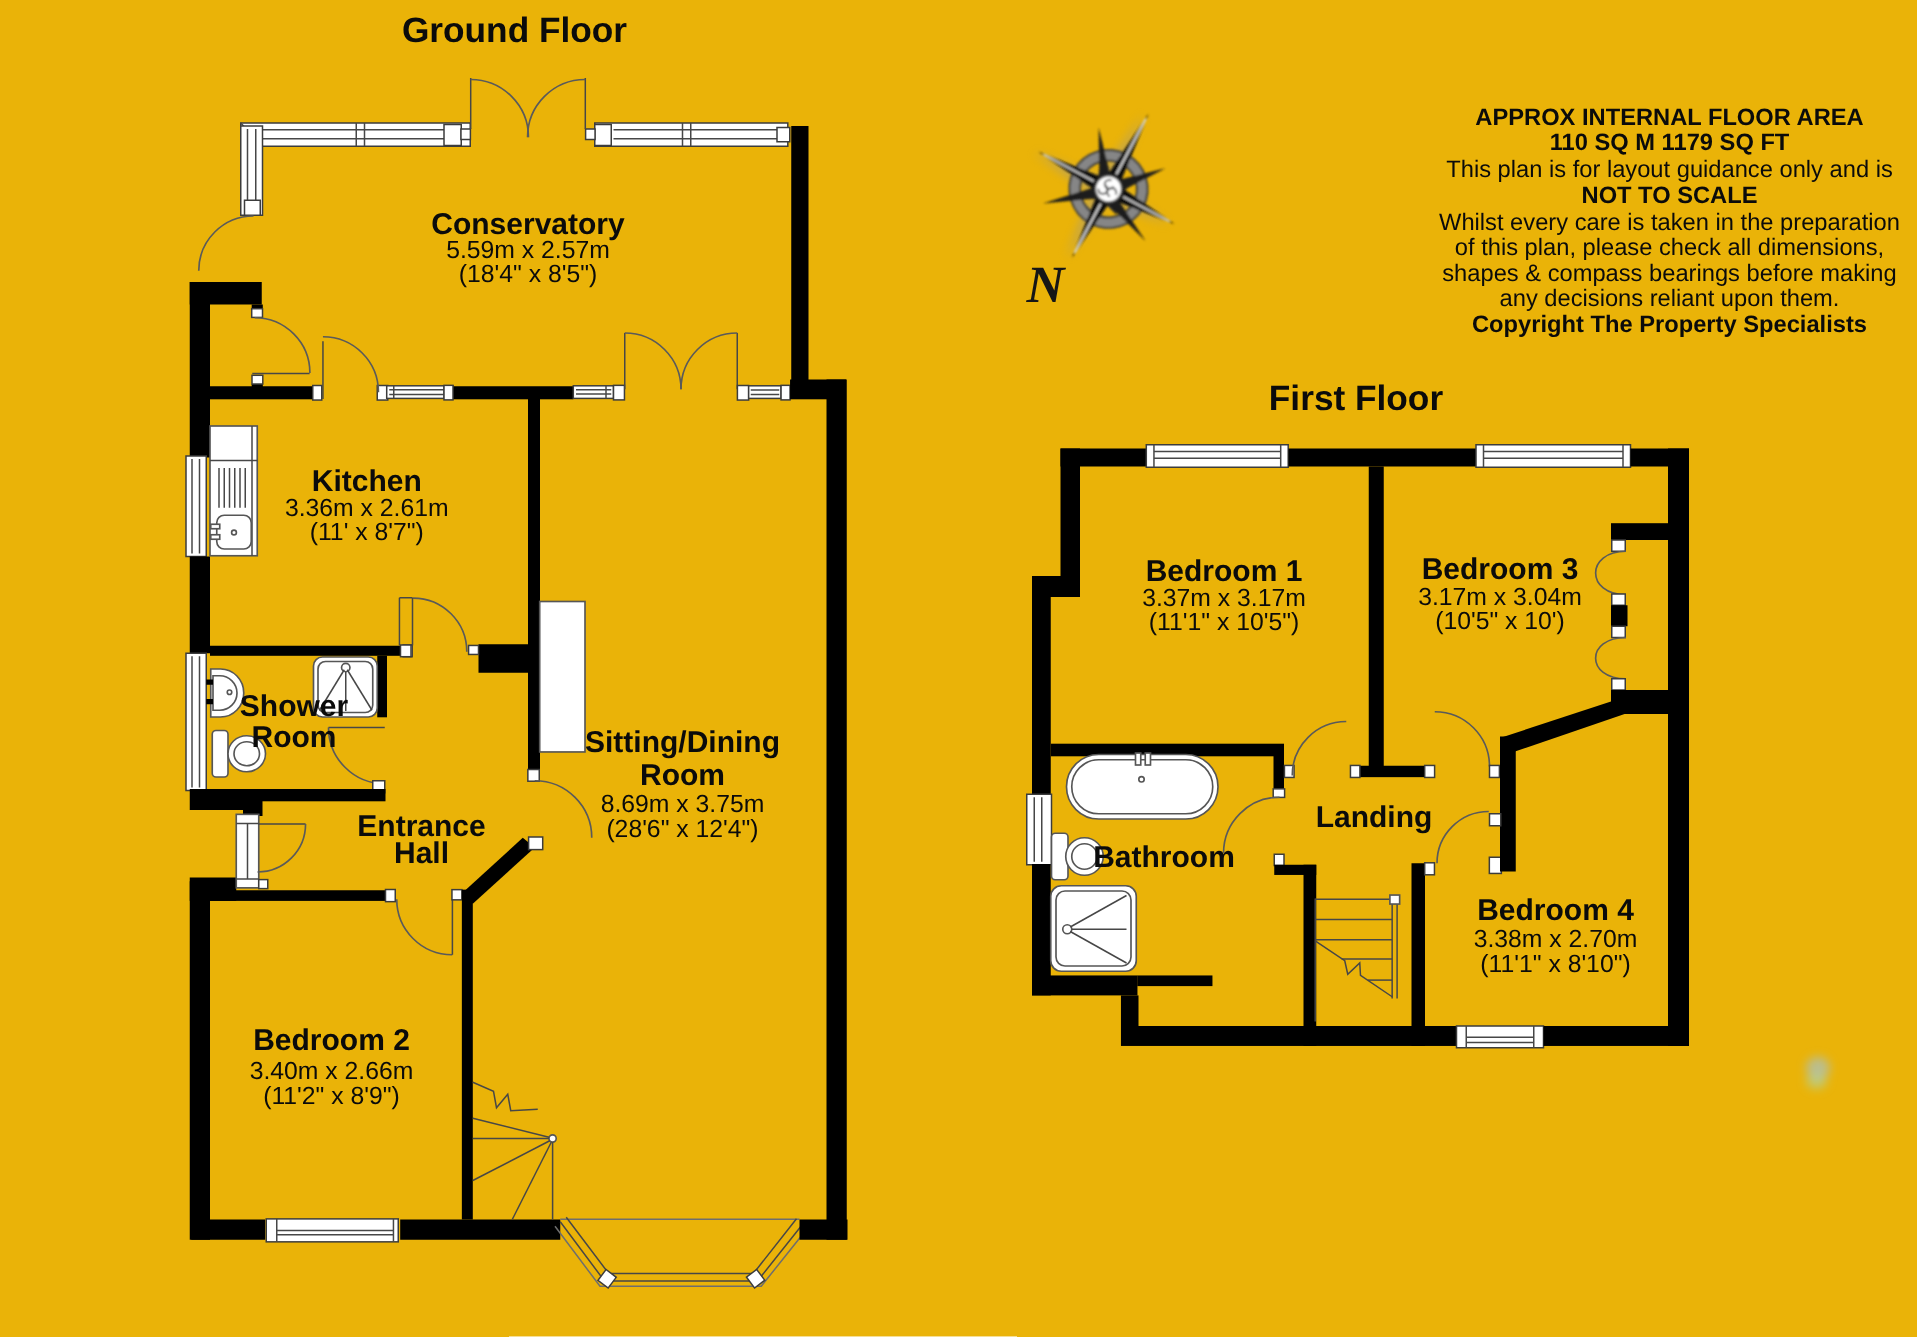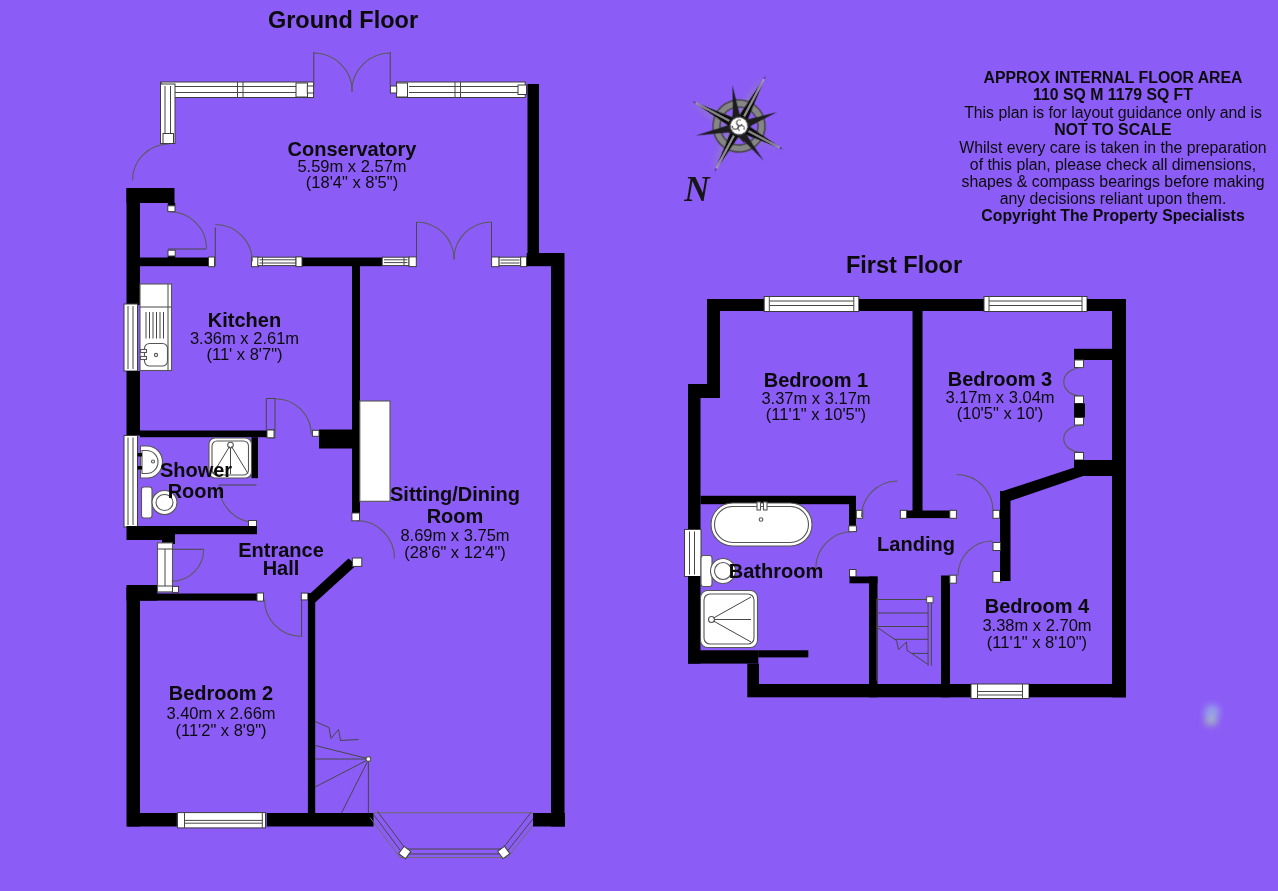--- a/index.html
+++ b/index.html
@@ -1,16 +1,16 @@
 <!DOCTYPE html>
 <html><head>
 <meta charset="utf-8">
 <style>
   html,body{margin:0;padding:0;background:#ffffff;}
-  #page{position:relative;width:1278px;height:891px;background:#8b5cf6;overflow:hidden;
+  #page{position:relative;width:1278px;height:891px;background:#eab308;overflow:hidden;
         font-family:"Liberation Sans", sans-serif;}
   svg{position:absolute;left:0;top:0;}
   .w{fill:#000000;stroke:none;}
   .ln{stroke:#474747;stroke-width:1;fill:none;}
   .lt{stroke:#6e6e6e;stroke-width:1;fill:none;}
   .arc{stroke:#5a5a5a;stroke-width:1.1;fill:none;}
   .sill{fill:#ffffff;stroke:#3c3c3c;stroke-width:1;}
   .winb{fill:#ffffff;stroke:#3c3c3c;stroke-width:1;}
   .fix{fill:#ffffff;stroke:#565656;stroke-width:1.1;}
   .rn{font-weight:bold;font-size:20px;fill:#0b0b0b;text-anchor:middle;}

